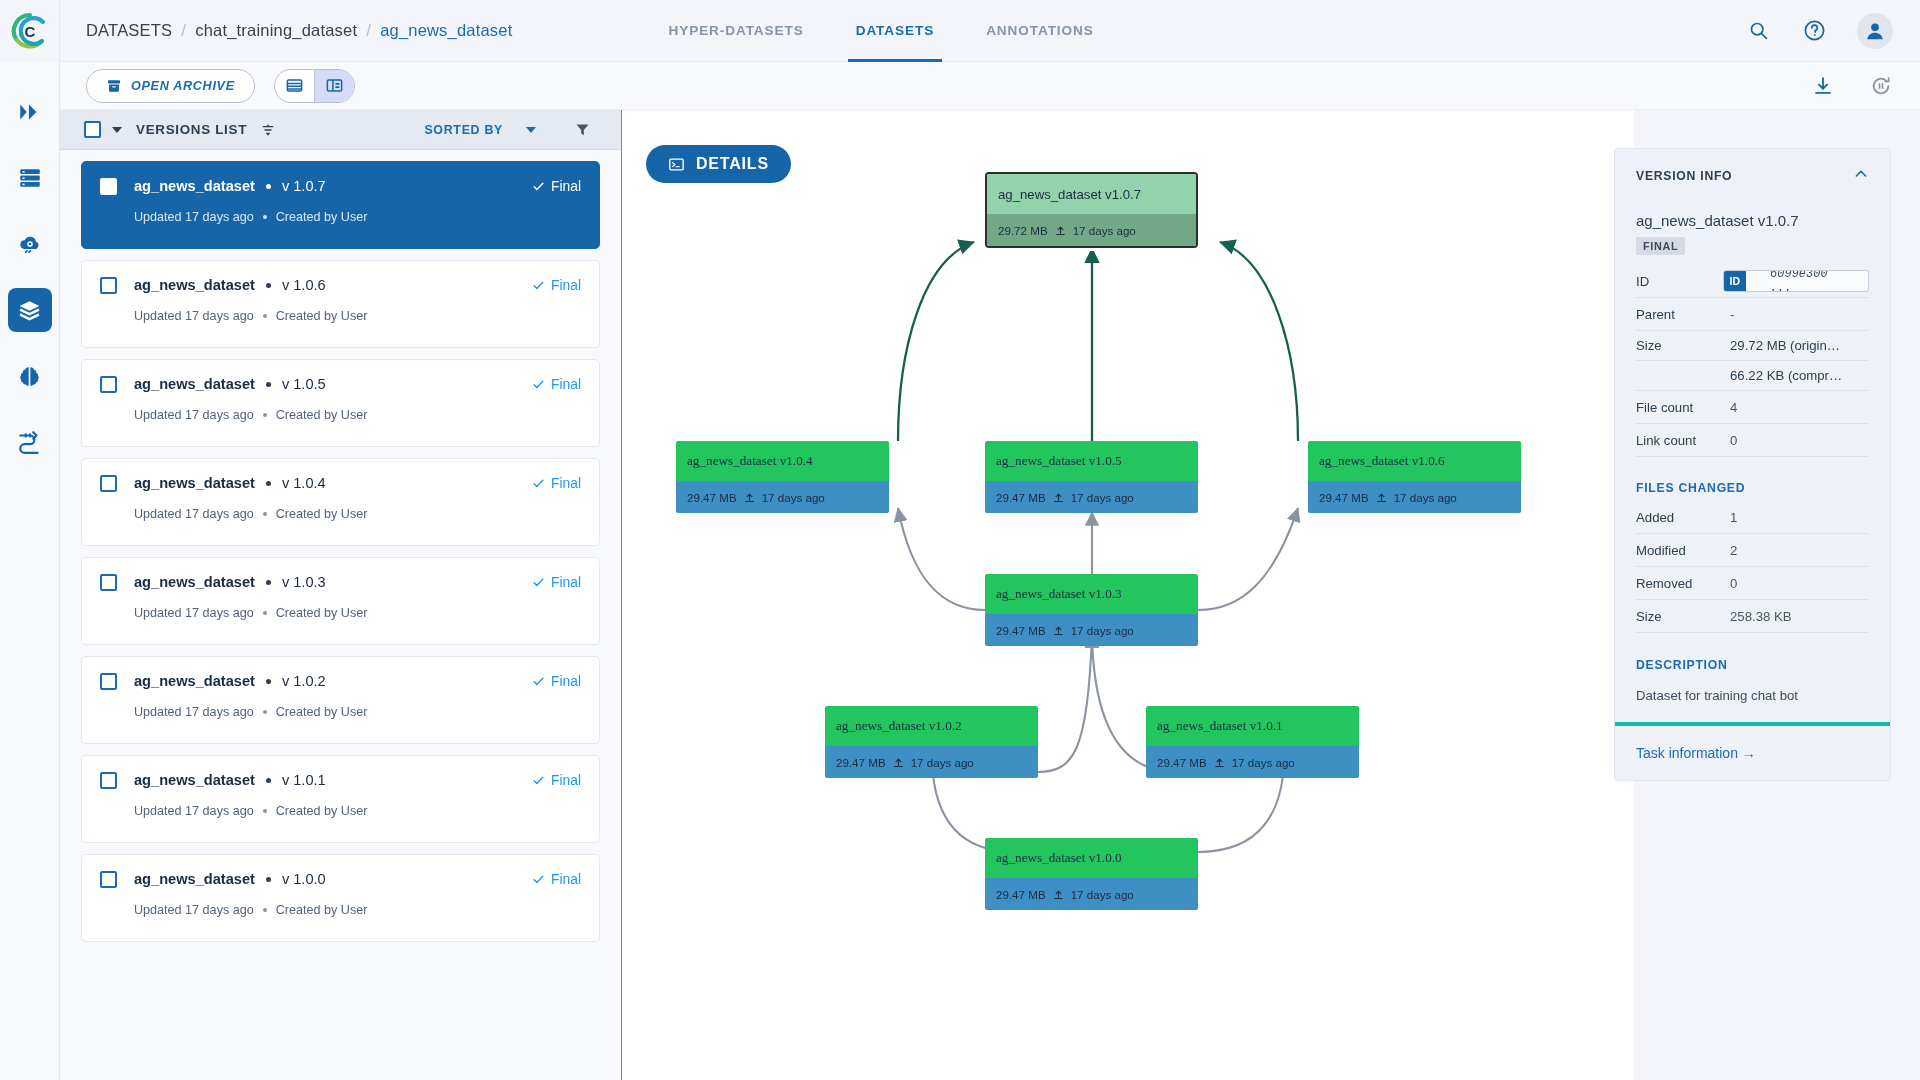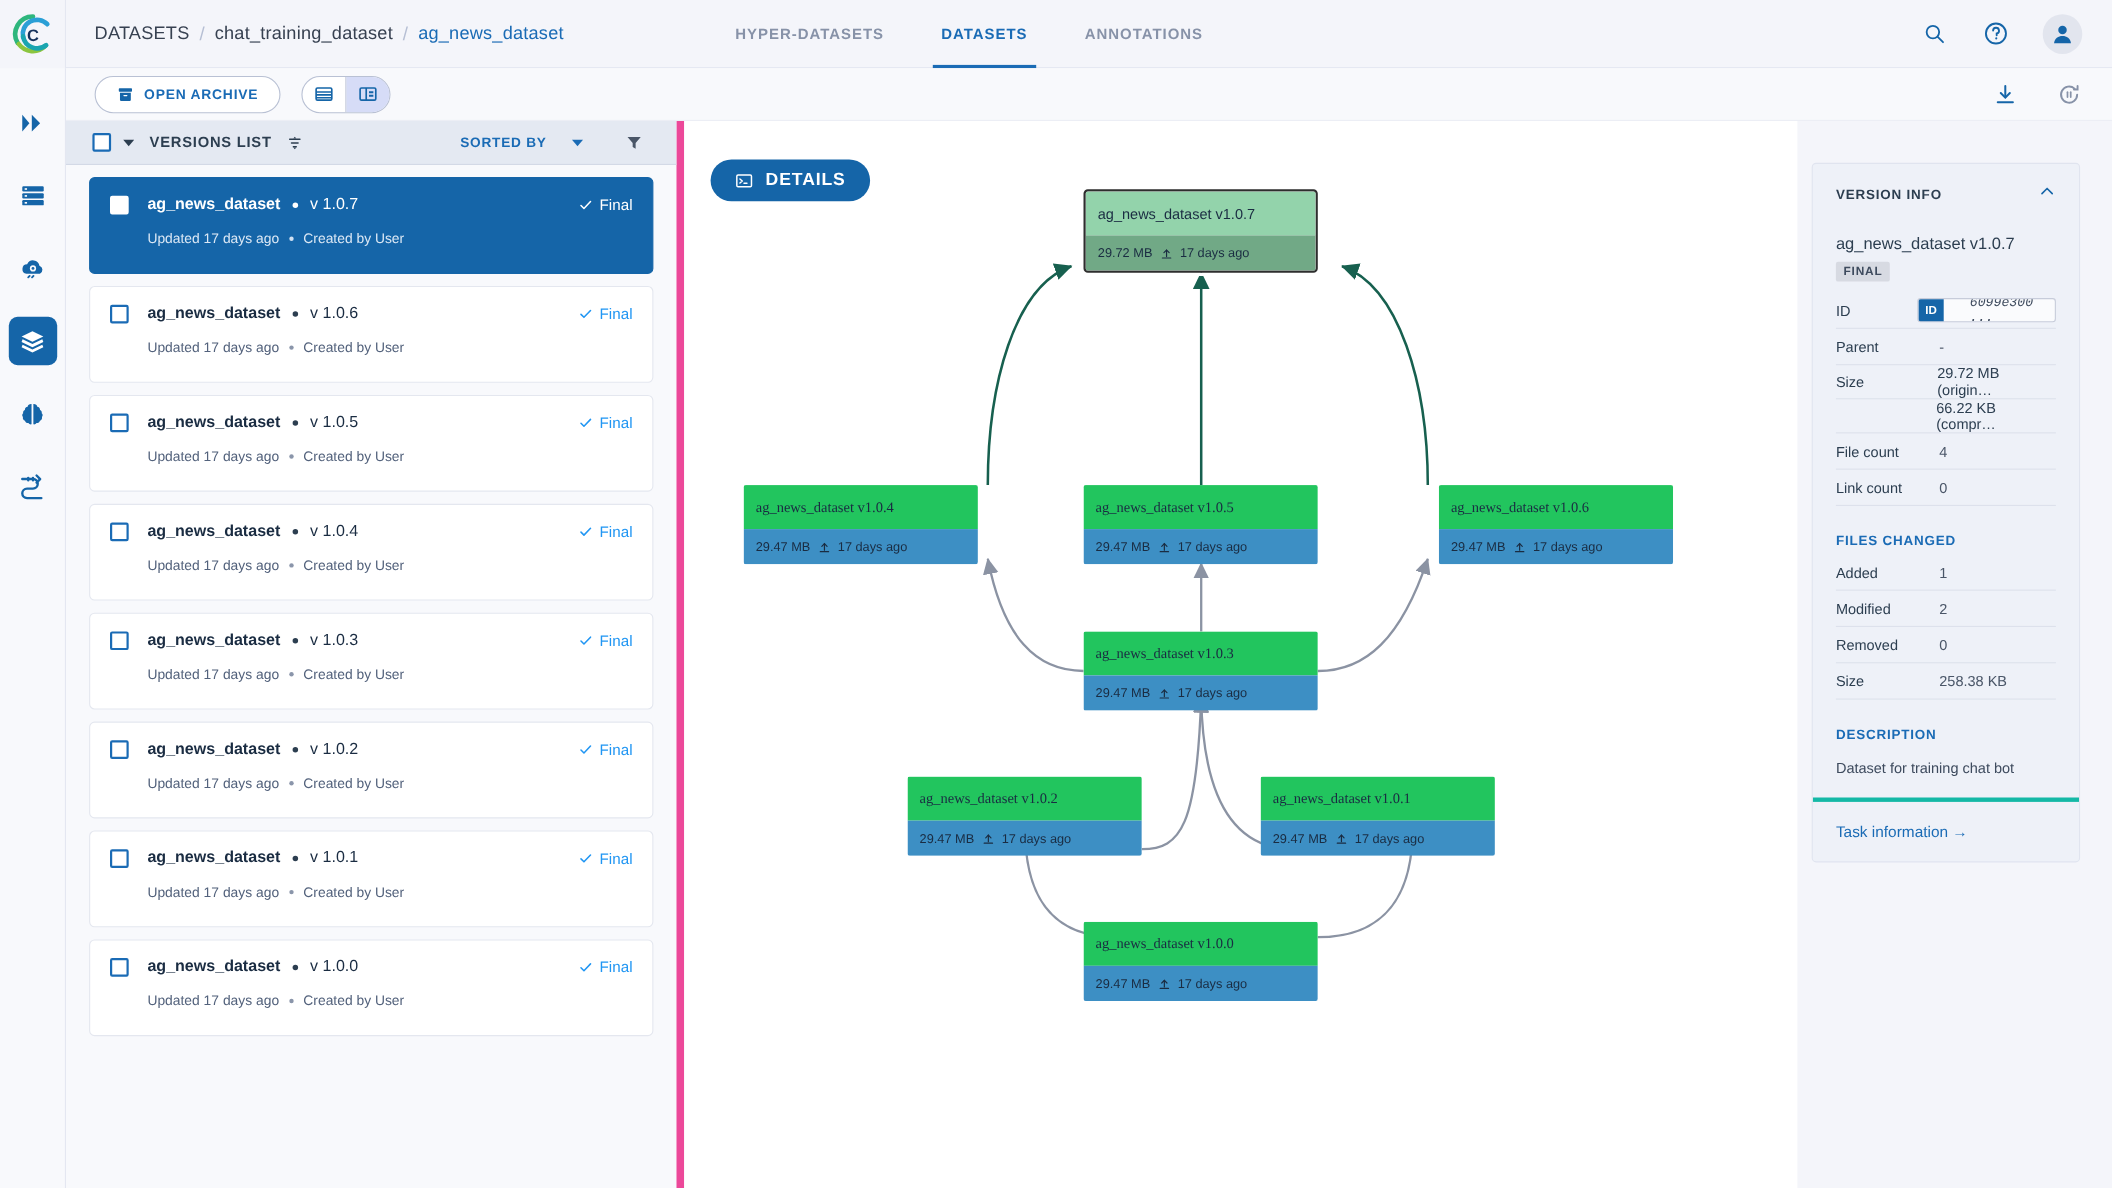--- a/index.html
+++ b/index.html
@@ -54,35 +54,35 @@
 
   
   .toolbar {
     position:absolute; top:62px; left:60px; width:1860px; height:48px;
     background:#f8f9fc; display:flex; align-items:center; padding:0 26px;
     border-bottom:1px solid #eceef5;
   }
   .pill-btn {
     height:34px; border:1px solid #b9c1d4; border-radius:18px; background:#fff;
     display:flex; align-items:center; gap:9px; padding:0 19px; cursor:pointer;
-    color:#1a6bb5; font-size:12.6px; font-weight:700; letter-spacing:.7px;
+    color:#1a6bb5; font-size:12.6px; font-weight:700; letter-spacing:.7px;font-style:italic;
   }
   .seg {
     margin-left:19px; height:34px; border:1px solid #b9c1d4; border-radius:18px; display:flex; overflow:hidden;
     background:#fff;
   }
   .seg-btn { width:39px; display:flex; align-items:center; justify-content:center; cursor:pointer; }
   .seg-btn.active { background:#d6dcf7; }
   .seg-div { width:1px; background:#b9c1d4; }
   .toolbar-right { margin-left:auto; display:flex; align-items:center; gap:32px; }
 
   
   .listpanel {
     position:absolute; top:110px; left:60px; width:562px; height:970px;
-    background:#f8f9fc; border-right:7px solid #ec4899; overflow:hidden;
+    background:#f8f9fc; border-right:1px solid #ec4899; overflow:hidden;
   }
   .list-header {
     height:40px; background:#e4e9f2; display:flex; align-items:center; padding:0 24px;
     border-bottom:1px solid #d3d9e6;
   }
   .chk {
     width:17px; height:17px; border:2px solid #1a6bb5; border-radius:2px; background:#fff;
     flex:0 0 auto; cursor:pointer;
   }
   .caret-dn { width:0;height:0;border-left:5px solid transparent;border-right:5px solid transparent;border-top:6px solid #2c3e50; margin-left:11px; cursor:pointer;}
@@ -125,21 +125,21 @@
   .node .nhead { height:40px; display:flex; align-items:center; padding:0 11px; font-size:13.2px; color:#1a2c42; }
   .node .nfoot { height:26px; display:flex; align-items:center; padding:16px 11px; font-size:11.6px; color:#1a2c42; gap:6px; }
   .node.blue .nhead { background:#22c55e;font-family:Liberation Serif, serif; }
   .node.blue .nfoot { background:#3d8fc4; }
   .node.green { border:2px solid #2e2e2e; border-radius:4px; box-shadow:0 0 0 3px #fff; }
   .node.green .nhead { background:#93d3ab; }
   .node.green .nfoot { background:#71a986; }
 
   
   .infopanel {
-    position:absolute; top:148px; right:29px; width:244px;
+    position:absolute; top:148px; right:29px; width:277px;
     background:#eef1f8; border:1px solid #e0e4ef; border-radius:4px; overflow:hidden;
   }
   .ip-pad { padding:17px 21px 19px 21px; }
   .ip-sec-title { font-size:12.2px; font-weight:700; letter-spacing:.75px; color:#1a6bb5; }
   .ip-sec-title.dark { color:#2c3e50; }
   .ip-head { display:flex; align-items:center; }
   .ip-vname { font-size:15px; color:#2c3e50; margin-top:26px; }
   .badge {
     display:inline-block; margin-top:8px; background:#d7dae2; color:#3e4b5e;
     font-size:10.8px; font-weight:700; letter-spacing:.7px; padding:3px 7px; border-radius:2px;

